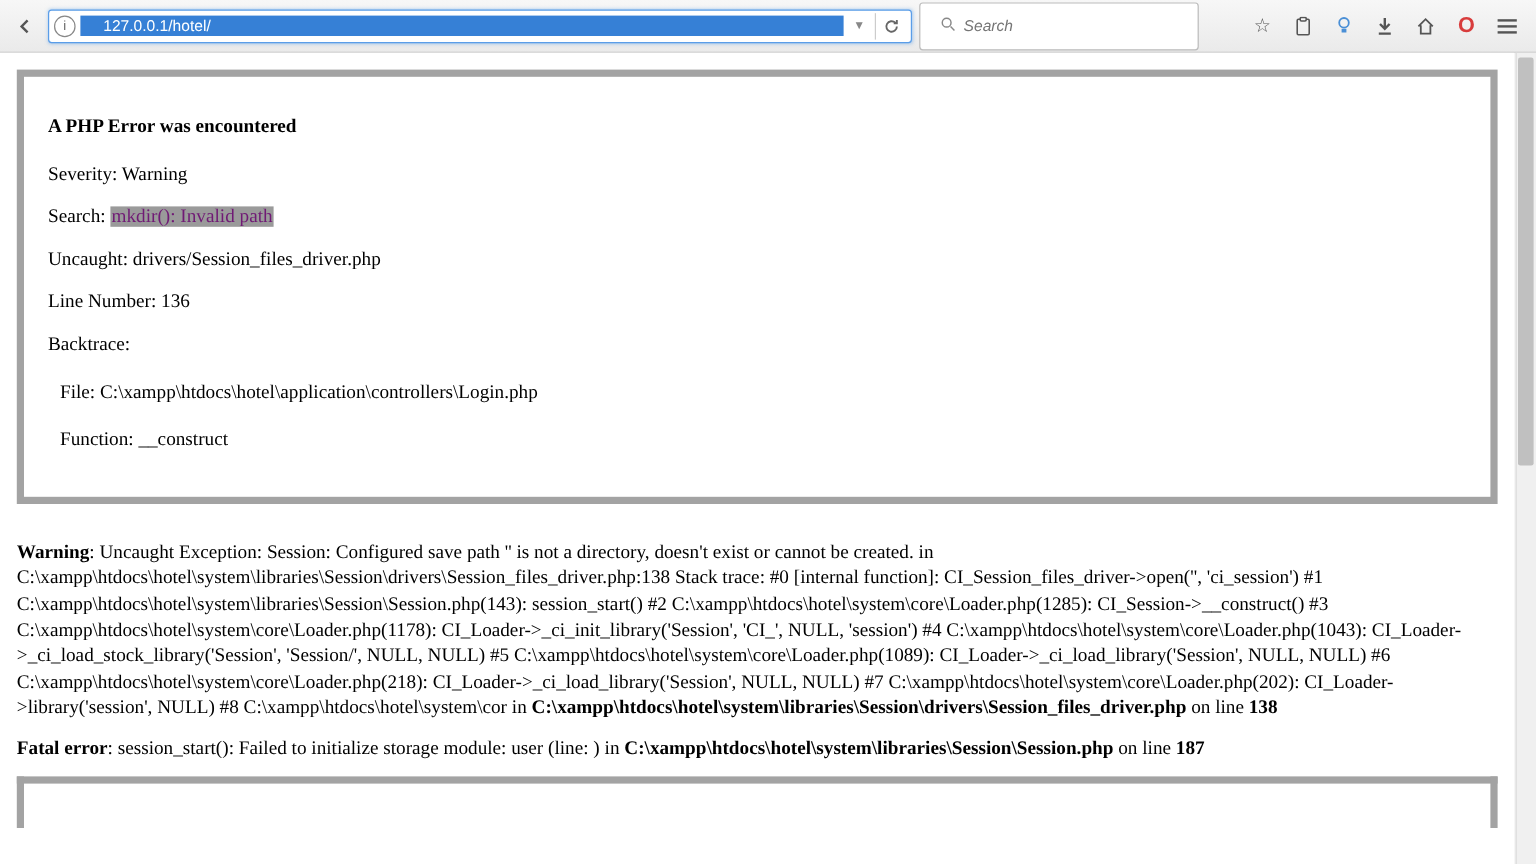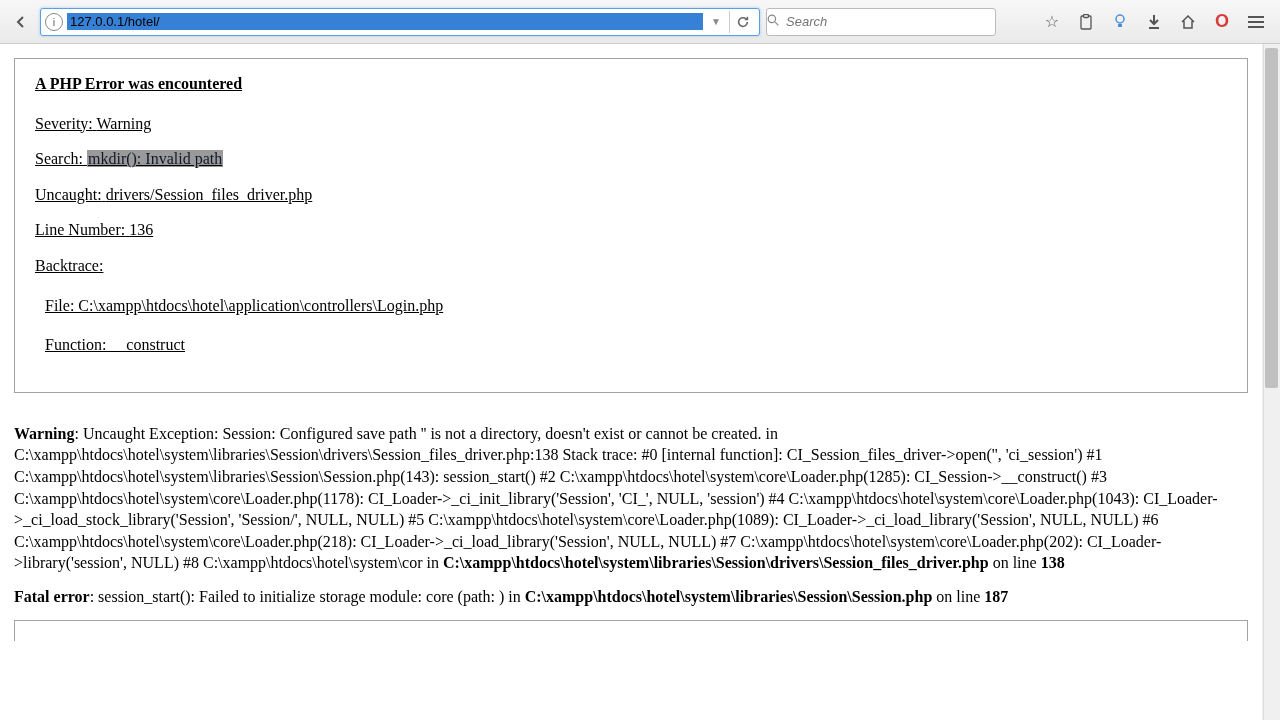--- a/index.html
+++ b/index.html
@@ -36,40 +36,40 @@
   .urlbar .info-icon {
     width: 18px; height: 18px;
     border: 1px solid #888;
     border-radius: 50%;
     display: flex; align-items: center; justify-content: center;
     font-size: 11px; color: #666;
   }
   .url-text {
     flex: 1;
     font-size: 13px;
-    color: #000000;
+    color: #ffffff;
     background: #3680d6;
-    padding: 1px 3px;
+    padding: 1px 19px;
   }
   .urlbar .dropdown { color: #888; font-size: 10px; padding: 0 4px; }
   .reload-btn {
     width: 26px; height: 22px;
     border-left: 1px solid #ccc;
     display: flex; align-items: center; justify-content: center;
     color: #666; font-size: 14px;
   }
   .searchbar {
     flex: 0 0 230px;
-    height: 28px;
+    height: 40px;
     background: #fff;
     border: 1px solid #bbb;
     border-radius: 3px;
     display: flex;
     align-items: center;
-    padding: 0 0;
+    padding: 0 17px;
     gap: 6px;
   }
   .searchbar .mag { color: #888; font-size: 13px; }
   .searchbar input {
     border: none; outline: none;
     font-size: 13px; color: #888;
     font-style: italic;
     flex: 1;
   }
   .toolbar-icons {
@@ -99,40 +99,39 @@
     position: relative;
   }
   .content-inner {
     padding: 14px;
     font-family: "Times New Roman", serif;
     font-size: 16px;
     color: #000;
     line-height: 1.35;
   }
   .error-box {
-    border: 1px solid #a3a3a3;
-    padding: 14px 20px 18px 20px;
+    border: 6px solid #a3a3a3;
+    padding: 31px 20px 18px 20px;
     margin-bottom: 30px;
-    text-decoration: underline;
   }
   .error-box h4 {
     font-weight: bold;
     font-size: 16px;
     margin-bottom: 18px;
   }
   .error-box p {
     margin: 14px 0;
   }
   .backtrace-entry {
     margin: 14px 0 14px 10px;
   }
   .backtrace-entry p { margin: 18px 0; }
   .highlighted {
     background: #9a9a9a;
-    color: #0f172a;
+    color: #701a75;
     padding: 0 1px;
   }
   .fatal-block {
     margin: 12px 0;
   }
   .fatal-block b { font-weight: bold; }
   
   .scrollbar-track {
     position: absolute;
     right: 0; top: 44px;
@@ -231,21 +230,21 @@
         <p>File: C:\xampp\htdocs\hotel\application\controllers\Login.php</p>
         <p>Function: __construct</p>
       </div>
     </div>
 
     <p class="fatal-block">
       <b>Warning</b><span>: Uncaught Exception: Session: Configured save path '' is not a directory, doesn't exist or cannot be created. in C:\xampp\htdocs\hotel\system\libraries\Session\drivers\Session_files_driver.php:138 Stack trace: #0 [internal function]: CI_Session_files_driver-&gt;open('', 'ci_session') #1 C:\xampp\htdocs\hotel\system\libraries\Session\Session.php(143): session_start() #2 C:\xampp\htdocs\hotel\system\core\Loader.php(1285): CI_Session-&gt;__construct() #3 C:\xampp\htdocs\hotel\system\core\Loader.php(1178): CI_Loader-&gt;_ci_init_library('Session', 'CI_', NULL, 'session') #4 C:\xampp\htdocs\hotel\system\core\Loader.php(1043): CI_Loader-&gt;_ci_load_stock_library('Session', 'Session/', NULL, NULL) #5 C:\xampp\htdocs\hotel\system\core\Loader.php(1089): CI_Loader-&gt;_ci_load_library('Session', NULL, NULL) #6 C:\xampp\htdocs\hotel\system\core\Loader.php(218): CI_Loader-&gt;_ci_load_library('Session', NULL, NULL) #7 C:\xampp\htdocs\hotel\system\core\Loader.php(202): CI_Loader-&gt;library('session', NULL) #8 C:\xampp\htdocs\hotel\system\cor in </span><b>C:\xampp\htdocs\hotel\system\libraries\Session\drivers\Session_files_driver.php</b><span> on line </span><b>138</b>
     </p>
 
     <p class="fatal-block">
-      <b>Fatal error</b><span>: session_start(): Failed to initialize storage module: core (path: ) in </span><b>C:\xampp\htdocs\hotel\system\libraries\Session\Session.php</b><span> on line </span><b>187</b>
+      <b>Fatal error</b><span>: session_start(): Failed to initialize storage module: user (line: ) in </span><b>C:\xampp\htdocs\hotel\system\libraries\Session\Session.php</b><span> on line </span><b>187</b>
     </p>
 
     <div class="error-box" style="margin-bottom:0; border-bottom:none; padding-bottom:6px;">
       
     </div>
 
   </div>
 </div>
 
 <div class="scrollbar-track">

